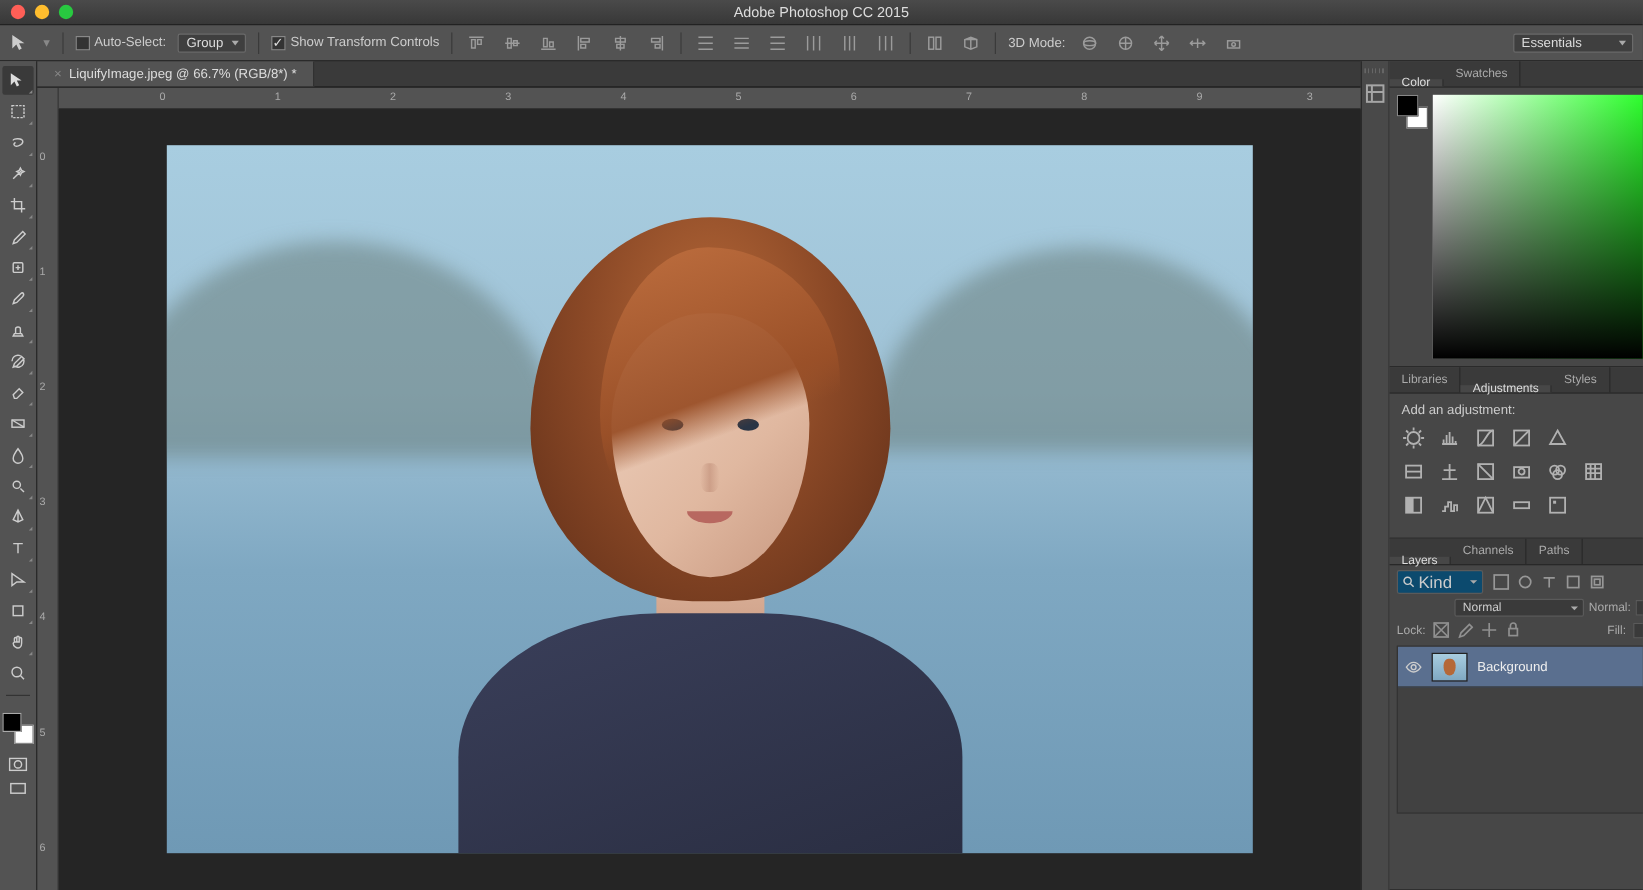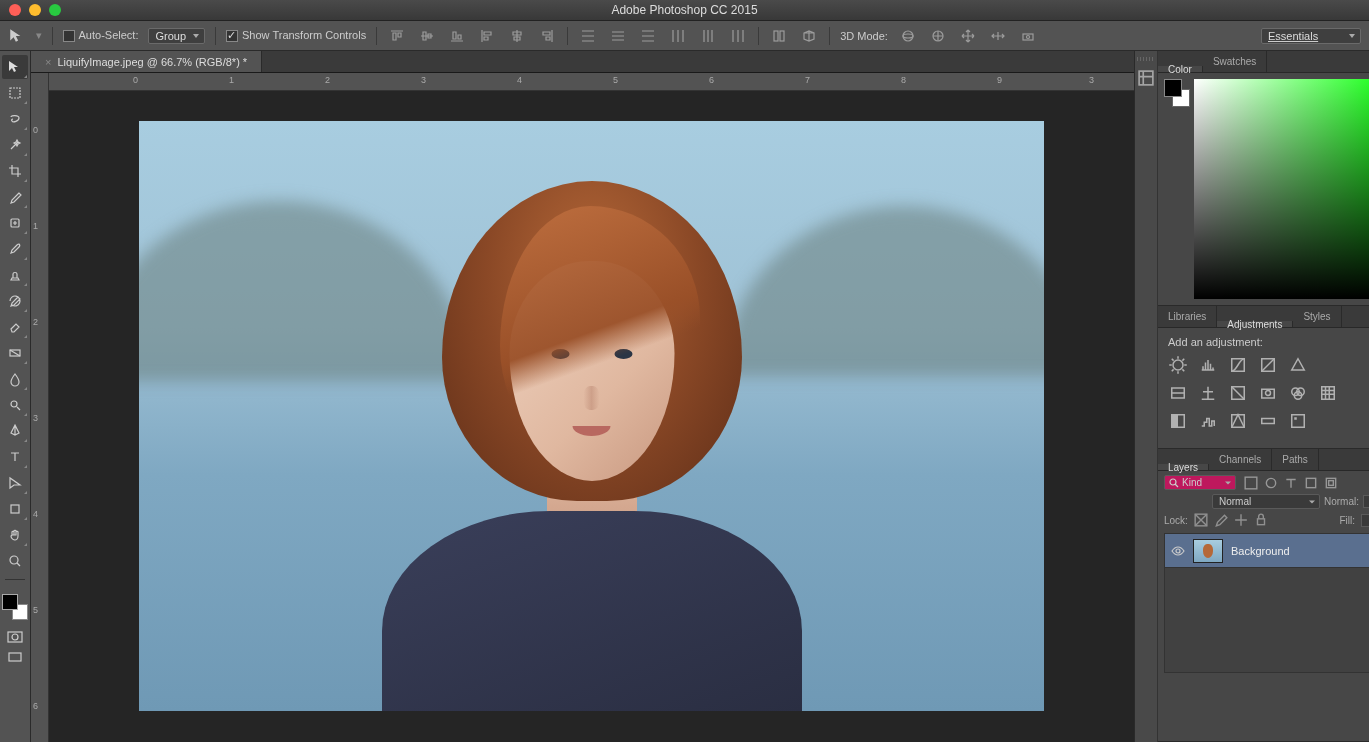--- a/index.html
+++ b/index.html
@@ -15,21 +15,21 @@
 
 .optionsbar { height: 30px; background: #535353; border-bottom: 1px solid #2a2a2a; display: flex; align-items: center; padding: 0 8px; gap: 10px; color: #ccc; font-size: 11px; }
 .optionsbar .sep { width: 1px; height: 18px; background: #3a3a3a; }
 .move-icon { width: 18px; height: 18px; display:flex; align-items:center; justify-content:center; }
 .checkbox { width: 12px; height: 12px; border: 1px solid #888; background: #333; display:inline-block; vertical-align: middle; margin-right:4px; position:relative;}
 .checkbox.checked::after { content:"✓"; position:absolute; top:-2px; left:0; font-size:11px; color:#ddd;}
 .dropdown { background: #3f3f3f; border: 1px solid #6a6a6a; padding: 1px 18px 1px 6px; border-radius: 2px; position: relative; color:#ddd; font-size:11px;}
 .dropdown::after { content:""; position:absolute; right:5px; top:50%; transform:translateY(-50%); border-left:3px solid transparent; border-right:3px solid transparent; border-top:4px solid #aaa;}
 .ico-btn { width:20px; height:20px; display:flex; align-items:center; justify-content:center; opacity:.6; }
 .ico-btn svg { width:16px; height:16px; }
-.workspace-select { margin-left:auto;text-decoration:underline; }
+.workspace-select { margin-left:auto; }
 
 
 .main { display:flex; height: calc(742px - 21px - 30px); }
 
 
 .toolbox { width: 31px; background: #535353; border-right:1px solid #2a2a2a; display:flex; flex-direction:column; align-items:center; padding-top:4px; gap:2px;}
 .tool { width:26px; height:24px; display:flex; align-items:center; justify-content:center; border-radius:2px; position:relative;}
 .tool.active { background:#3a3a3a; }
 .tool svg { width:16px; height:16px; }
 .tool .corner { position:absolute; right:1px; bottom:1px; border-left:3px solid transparent; border-bottom:3px solid #888;}
@@ -91,21 +91,21 @@
 
 
 .adj-body { padding:8px 10px;}
 .adj-label { color:#ccc; font-size:11px; margin-bottom:8px; display:block;}
 .adj-row { display:flex; gap:10px; margin-bottom:10px; justify-content:flex-start;}
 .adj-ico { width:20px; height:18px; display:flex; align-items:center; justify-content:center; opacity:.8;}
 
 
 .layers-body { padding:4px 6px; display:flex; flex-direction:column; gap:4px;}
 .layers-row { display:flex; align-items:center; gap:4px; font-size:10px;}
-.filter-kind { background:#be185d; border:1px solid #5a5a5a; border-radius:2px; padding:1px 16px 1px 4px; font-size:10px; color:#ccc; position:relative; width:72px; display:flex; align-items:center; gap:3px;}
+.filter-kind { background:#0c4a6e; border:1px solid #5a5a5a; border-radius:2px; padding:1px 16px 1px 4px; font-size:14px; color:#ccc; position:relative; width:72px; display:flex; align-items:center; gap:3px;}
 .filter-kind::after{content:""; position:absolute; right:4px; top:50%; transform:translateY(-50%); border-left:3px solid transparent; border-right:3px solid transparent; border-top:3px solid #aaa;}
 .filter-icons { display:flex; gap:6px; margin-left:4px;}
 .filter-icons span { width:14px; height:14px; opacity:.6; display:flex; align-items:center; justify-content:center;}
 .toggle-sw { margin-left:auto; width:22px; height:12px; background:#333; border:1px solid #5a5a5a; border-radius:2px; position:relative;}
 .toggle-sw::after { content:""; position:absolute; right:1px; top:1px; width:8px; height:8px; background:#777; border-radius:1px;}
 .blend-dd { background:#3a3a3a; border:1px solid #5a5a5a; border-radius:2px; padding:1px 16px 1px 6px; font-size:10px; color:#ccc; position:relative; width:108px;margin-left:48px;}
 .blend-dd::after{content:""; position:absolute; right:4px; top:50%; transform:translateY(-50%); border-left:3px solid transparent; border-right:3px solid transparent; border-top:3px solid #aaa;}
 .pct-box { background:#3a3a3a; border:1px solid #5a5a5a; width:52px; padding:0 2px; font-size:10px; color:#888; text-align:right;}
 .pct-handle { width:10px; font-size:8px; color:#888;}
 .lock-row { display:flex; align-items:center; gap:6px; font-size:10px; color:#aaa;}

